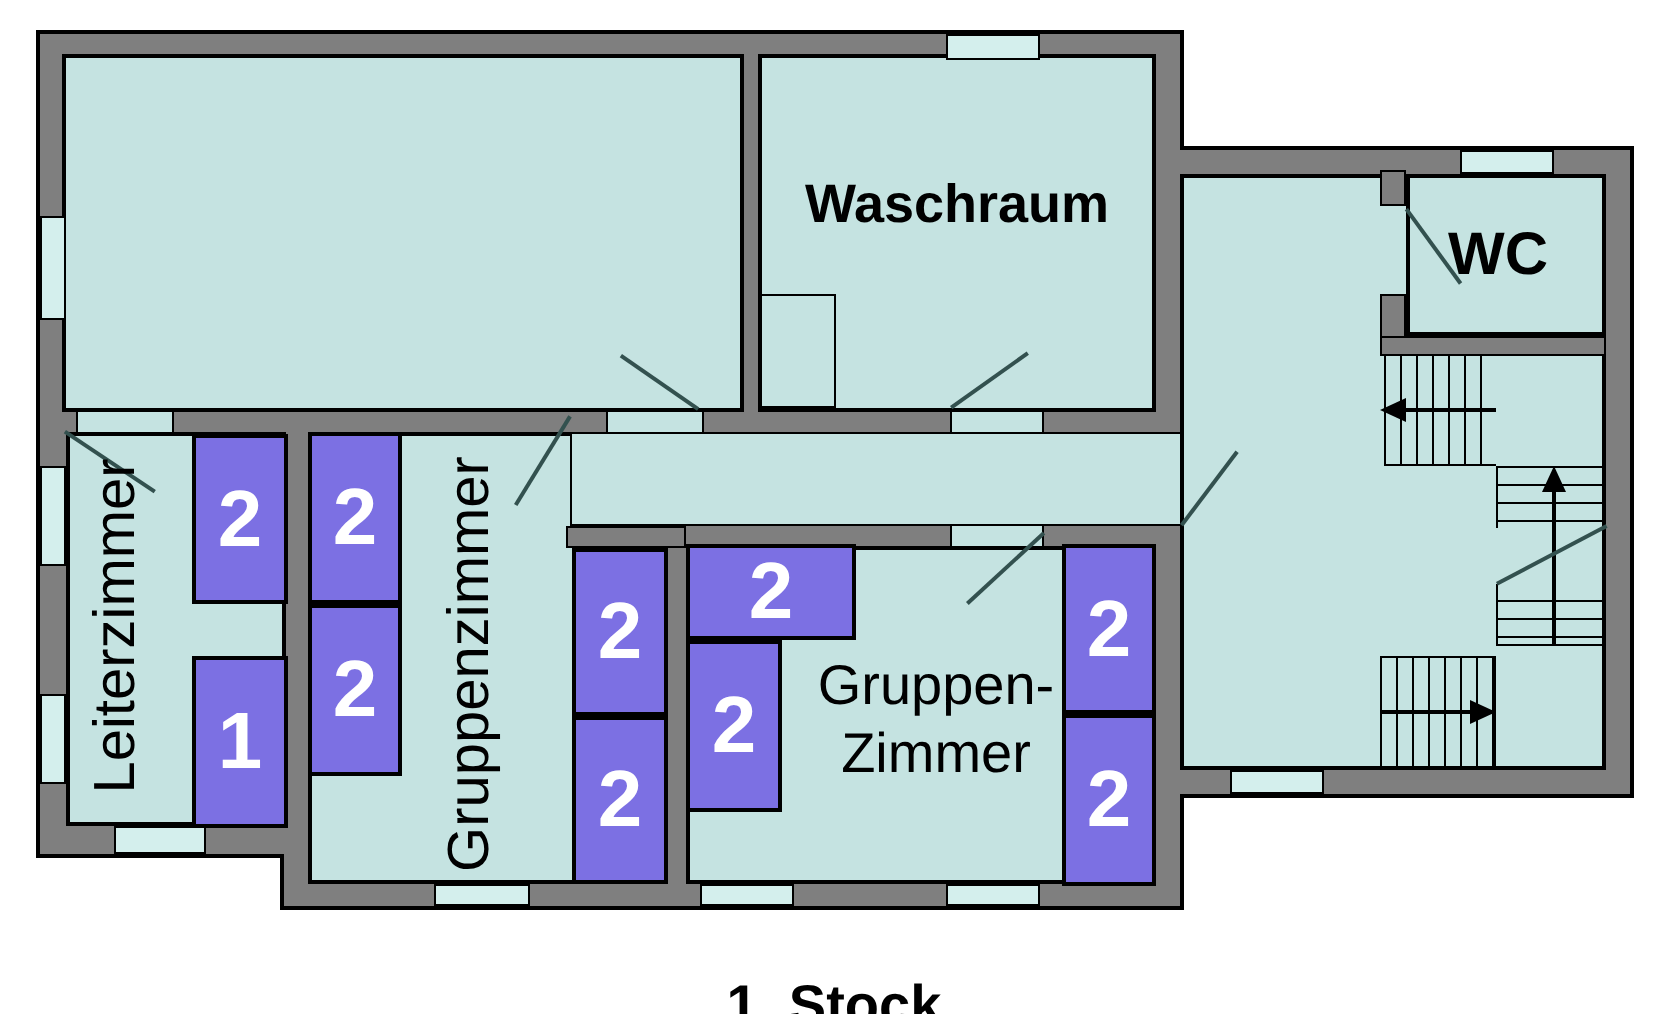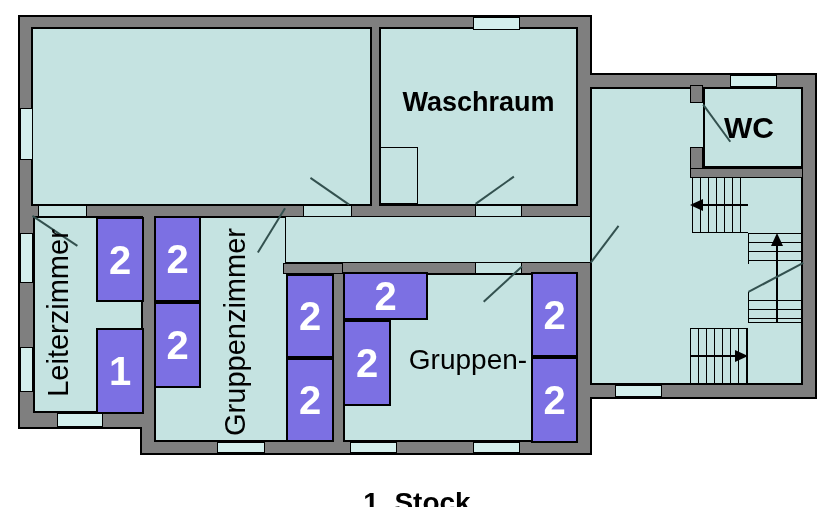--- a/index.html
+++ b/index.html
@@ -128,16 +128,17 @@
     </div>
 
   <div class="abs lbl bold" style="left:379px;top:45px;width:199px;height:115px;font-size:27px;flex-direction:column;line-height:35px;">
     <span>Waschraum</span>
   </div>
   <div class="abs lbl bold" style="left:703px;top:87px;width:92px;height:81px;font-size:30px;">WC</div>
   <div class="abs lbl vlbl" style="left:-52px;top:293px;width:220px;height:40px;font-size:29px;">Leiterzimmer</div>
   <div class="abs lbl vlbl" style="left:125px;top:312px;width:220px;height:40px;font-size:29px;">Gruppenzimmer</div>
   <div class="abs lbl" style="left:343px;top:320px;width:235px;height:80px;font-size:28px;flex-direction:column;line-height:34px;padding-left:15px;">
     <span>Gruppen-</span>
+    <span>Zimmer</span>
   </div>
   <div class="abs lbl bold" style="left:282px;top:462px;width:270px;height:34px;font-size:28px;margin-top:24px;">1. Stock</div>
 
 </div>
 
 </body></html>

